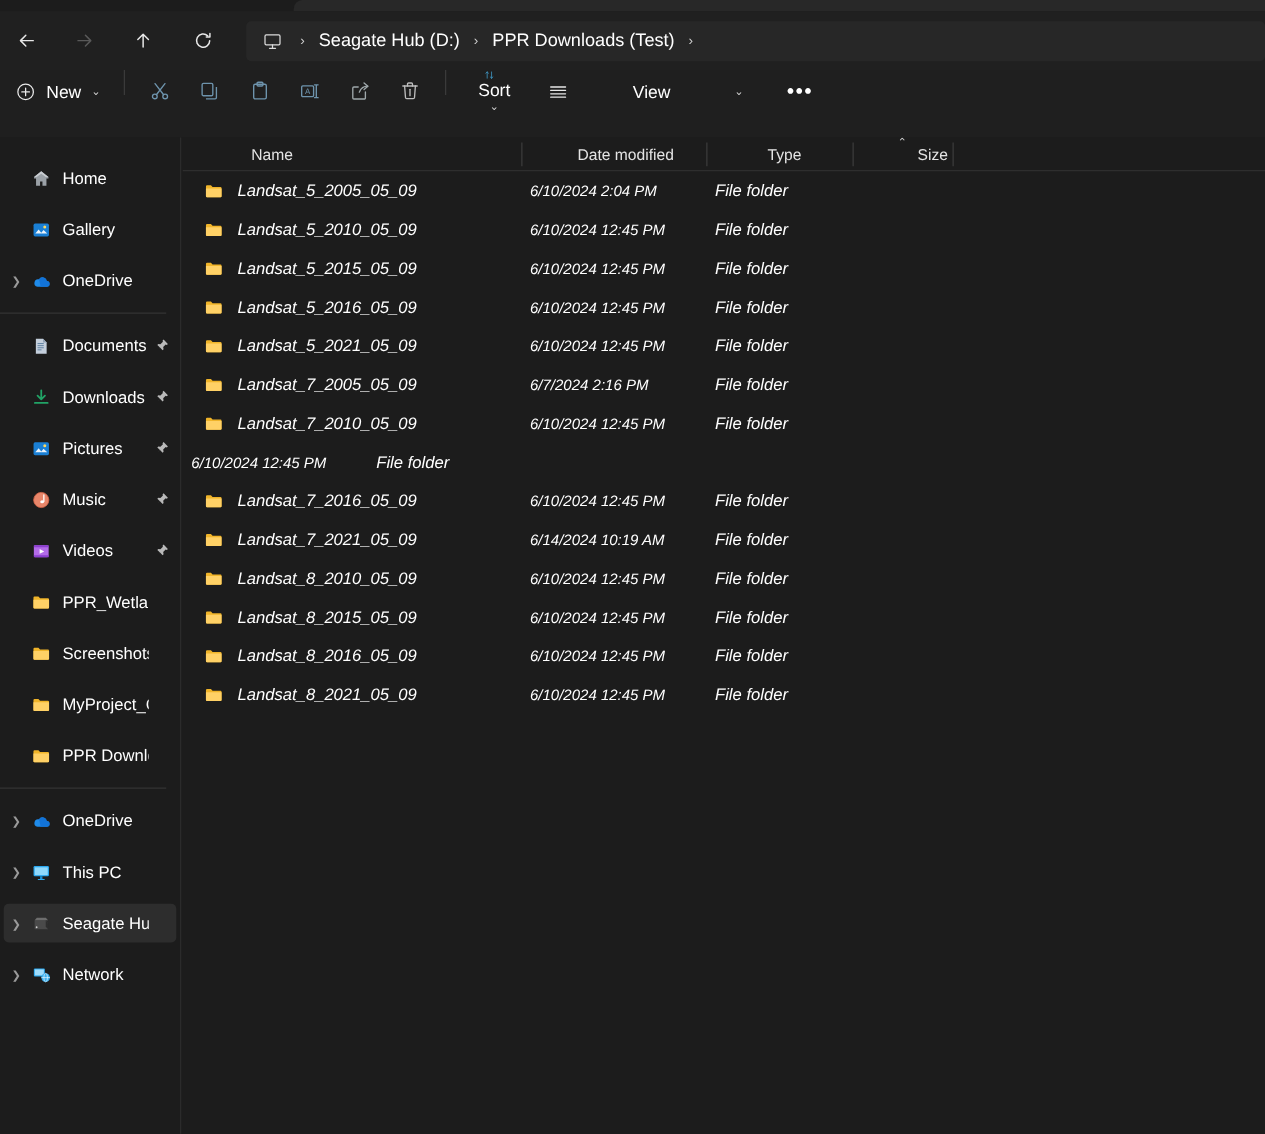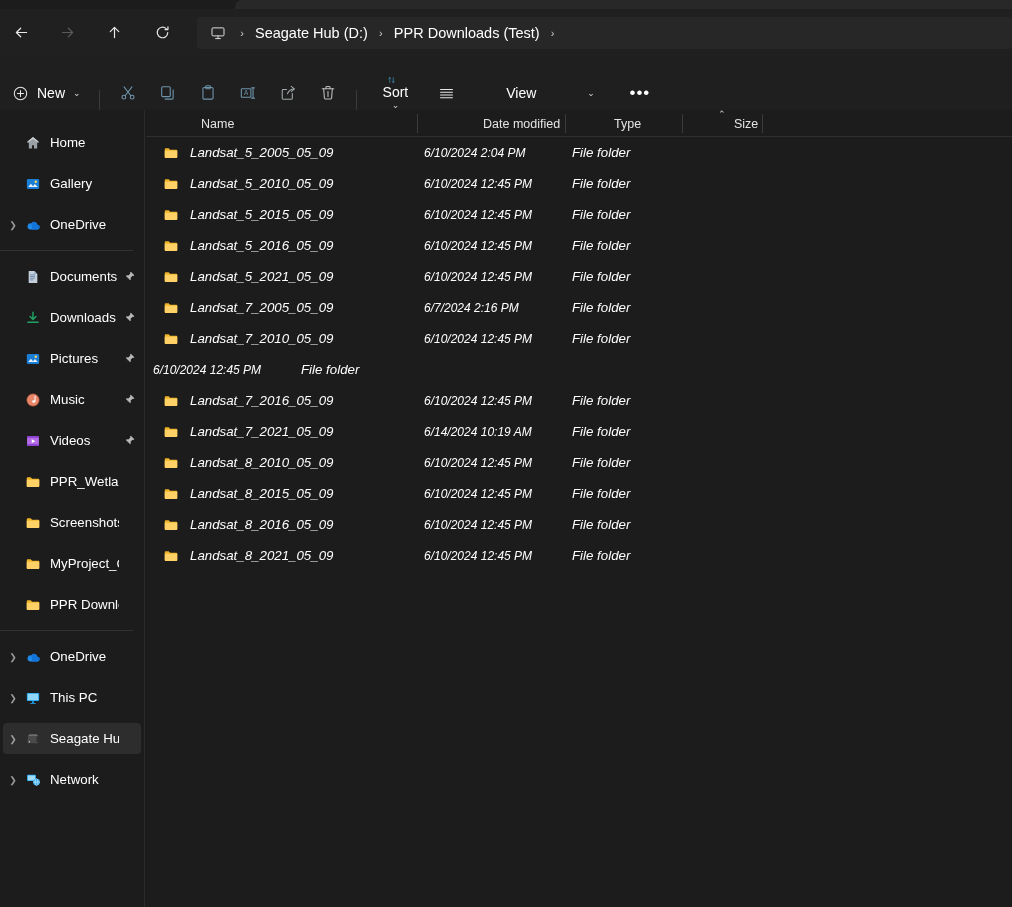--- a/index.html
+++ b/index.html
@@ -64,21 +64,21 @@
   .crumb-txt {
     font-size: 14.5px; color: #ffffff; white-space: nowrap;
     padding: 0 2px;
   }
 
   
   .toolbar {
     position: absolute; top: 56px; left: 0;
     width: 1012px; height: 54px;
     background: #1f1f1f;
-    display: flex; align-items: flex-end;
+    display: flex; align-items: flex-start;
   }
   .tb-item {
     height: 34px;
     display: flex; align-items: center;
     border-radius: 4px;
     padding: 0 8px;
     white-space: nowrap;
   }
   .tb-new { margin-left: 5px; padding: 0 10px 0 7px; }
   .tb-label { font-size: 14px; color: #ffffff; margin-left: 8px; }
@@ -551,21 +551,21 @@
         <span class="sb-pin"></span>
       </div>
     </div>
 </div>
 
 <div class="filepane">
 
   <div class="colheader">
     <div class="colcell" style="left:7px;width:264px;">Name</div>
     <div class="coldiv" style="left:271px;"></div>
-    <div class="colcell" style="left:289px;width:147px;">Date modified</div>
+    <div class="colcell" style="left:268px;width:147px;">Date modified</div>
     <div class="coldiv" style="left:419px;"></div>
     <div class="colcell" style="left:420px;width:116px;">Type</div>
     <div class="coldiv" style="left:536px;"></div>
     <div class="colcell" style="left:540px;width:79px;">Size</div>
     <div class="sortchev" style="left:572px;">⌃</div>
     <div class="coldiv" style="left:616px;"></div>
   </div>
 
   <div id="file-rows">
       <div class="row">

